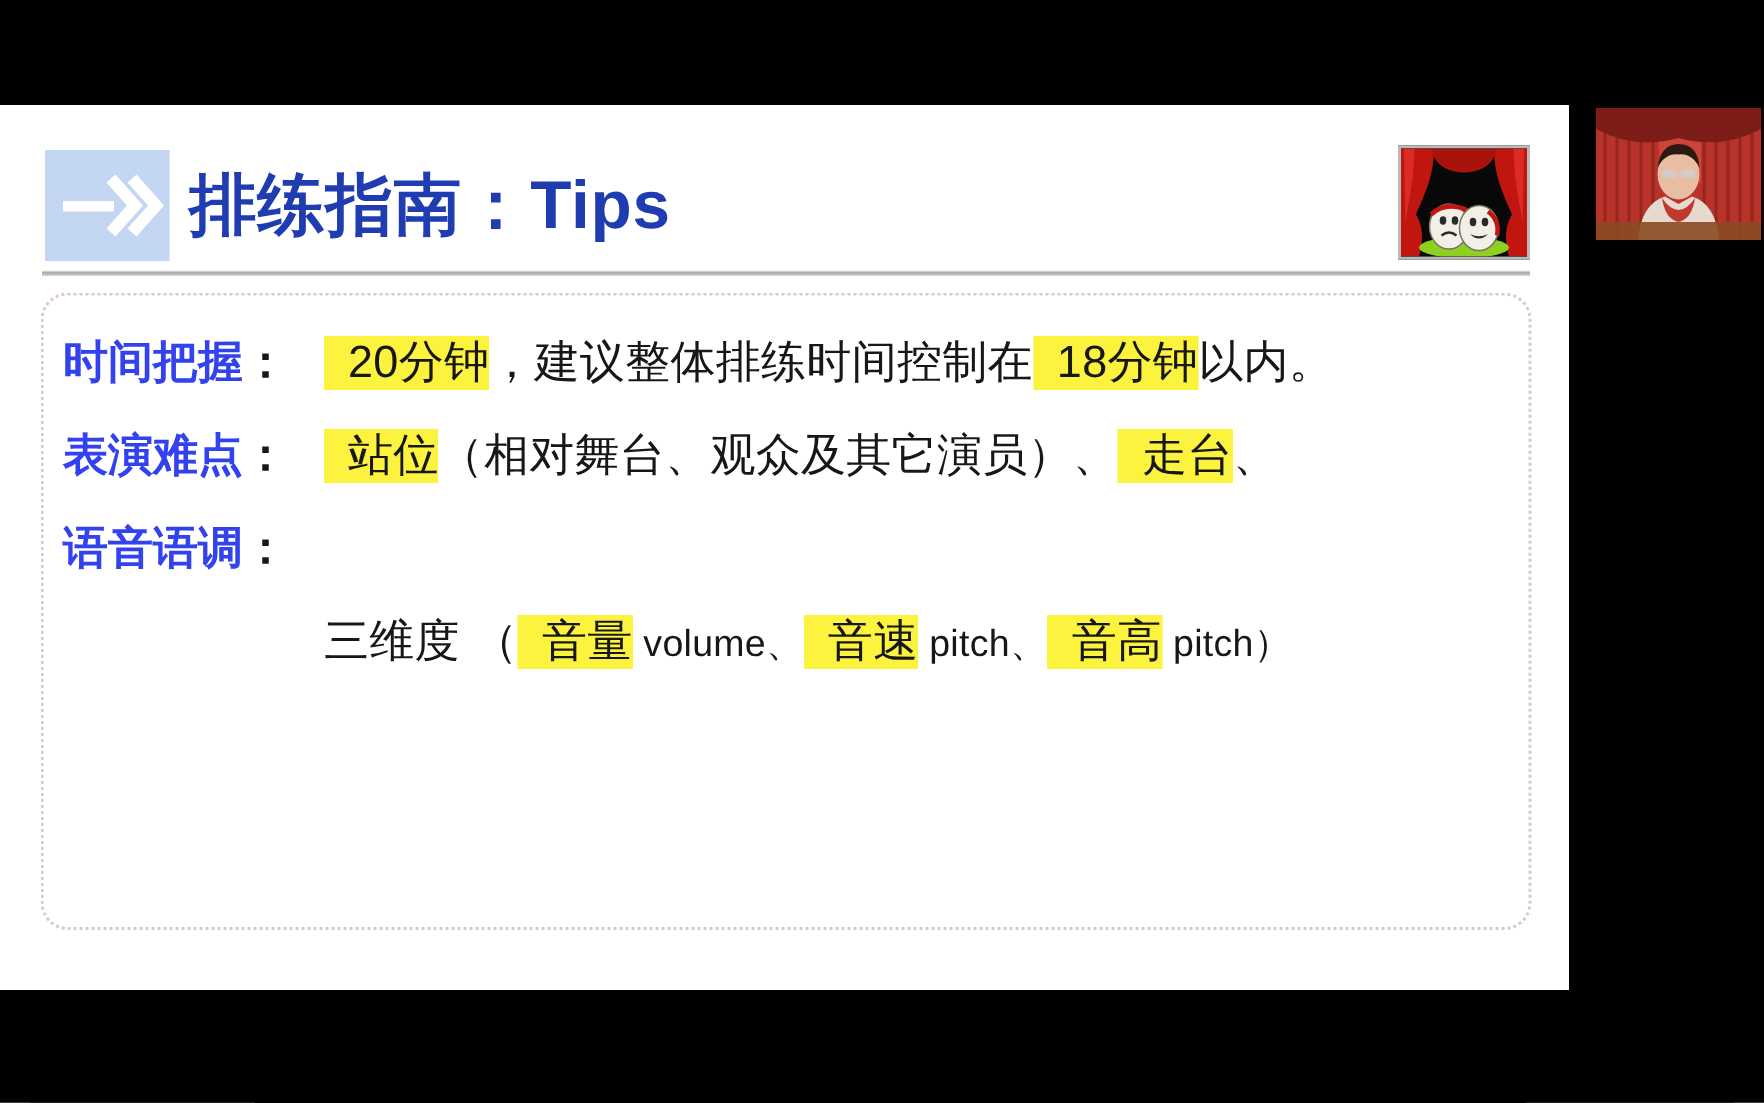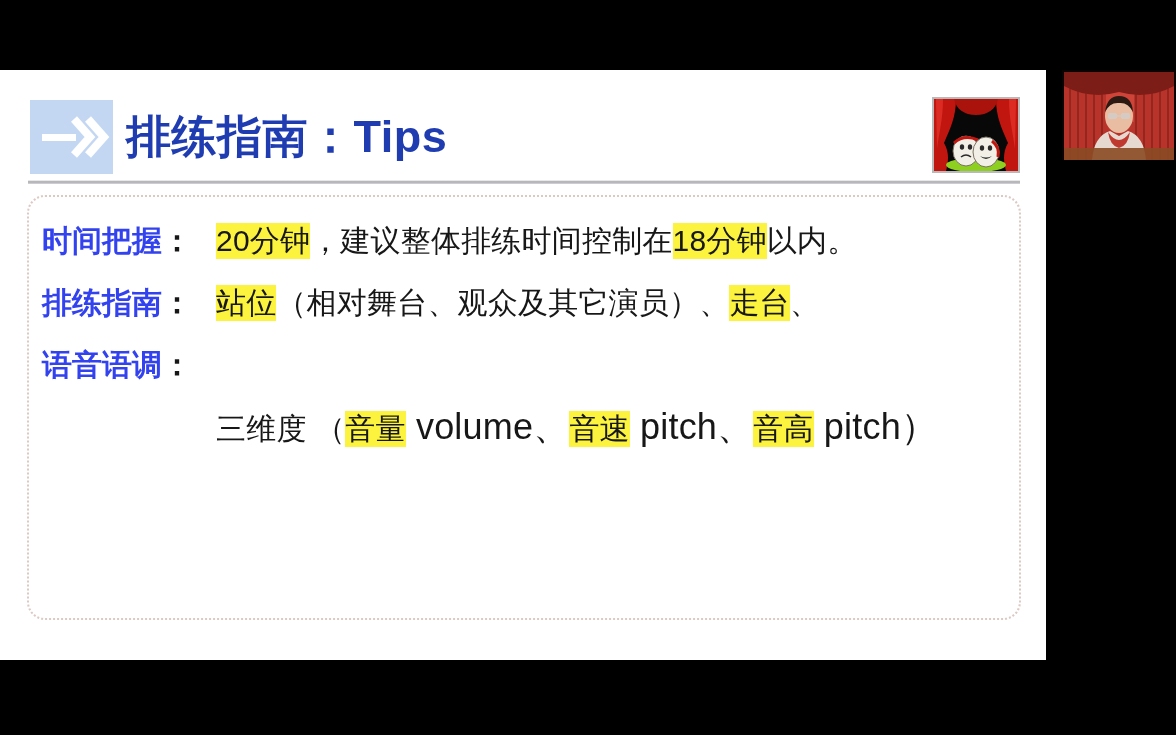--- a/index.html
+++ b/index.html
@@ -120,25 +120,25 @@
     font-weight: bold;
   }
   .body-cell {
     flex: 1 1 auto;
     font-size: 30px;
     color: #171717;
     letter-spacing: 0.2px;
   }
   .hl {
     background: #fcf33f;
-    padding: 1px 0 2px 0;
+    padding: 1px 0 2px 16px;
     margin-top: 42px;
   }
   .en {
-    font-size: 36px;
+    font-size: 25px;
   }
   .row.cont .label-cell { visibility: hidden; }
 
   
   .webcam {
     position: absolute;
     left: 1062px;
     top: 70px;
     width: 114px;
     height: 118px;
@@ -199,21 +199,21 @@
     <div class="header-rule"></div>
 
     <div class="content-box"></div>
 
     <div class="rows" id="rows">
         <div class="row">
           <div class="label-cell"><span>时间把握</span><span class="colon">：</span></div>
           <div class="body-cell"><span class="hl">20分钟</span><span>，建议整体排练时间控制在</span><span class="hl">18分钟</span><span>以内。</span></div>
         </div>
         <div class="row">
-          <div class="label-cell"><span>排练指南</span><span class="colon">：</span></div>
+          <div class="label-cell"><span>表演难点</span><span class="colon">：</span></div>
           <div class="body-cell"><span class="hl">站位</span><span>（相对舞台、观众及其它演员）、</span><span class="hl">走台</span><span>、</span></div>
         </div>
         <div class="row">
           <div class="label-cell"><span>语音语调</span><span class="colon">：</span></div>
         </div>
         <div class="row cont">
           <div class="label-cell"><span></span><span class="colon"></span></div>
           <div class="body-cell"><span>三维度 （</span><span class="hl">音量</span><span class="en"> volume、</span><span class="hl">音速</span><span class="en"> pitch、</span><span class="hl">音高</span><span class="en"> pitch）</span></div>
         </div>
       </div>

